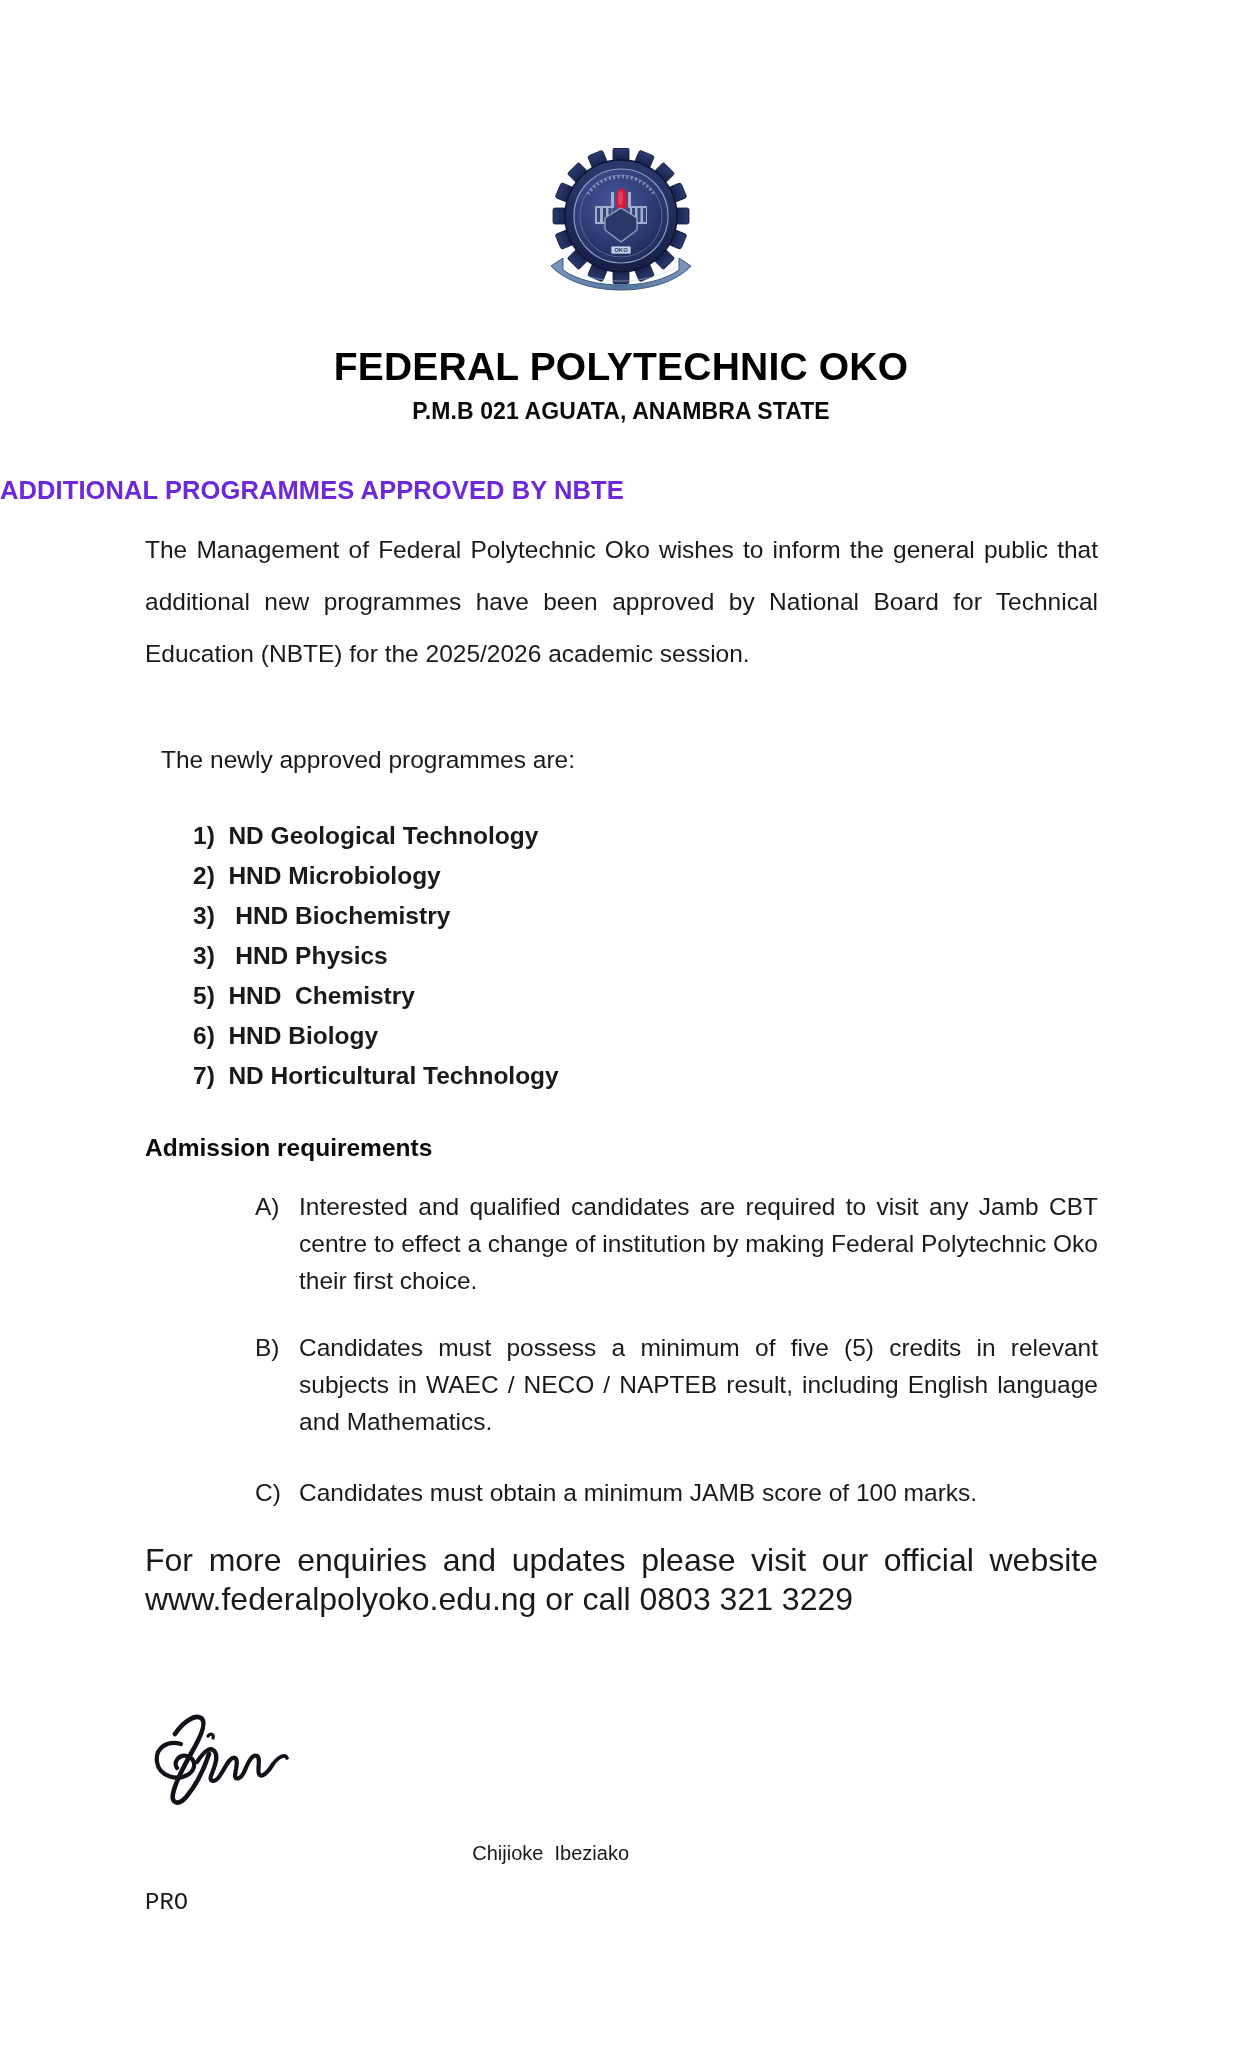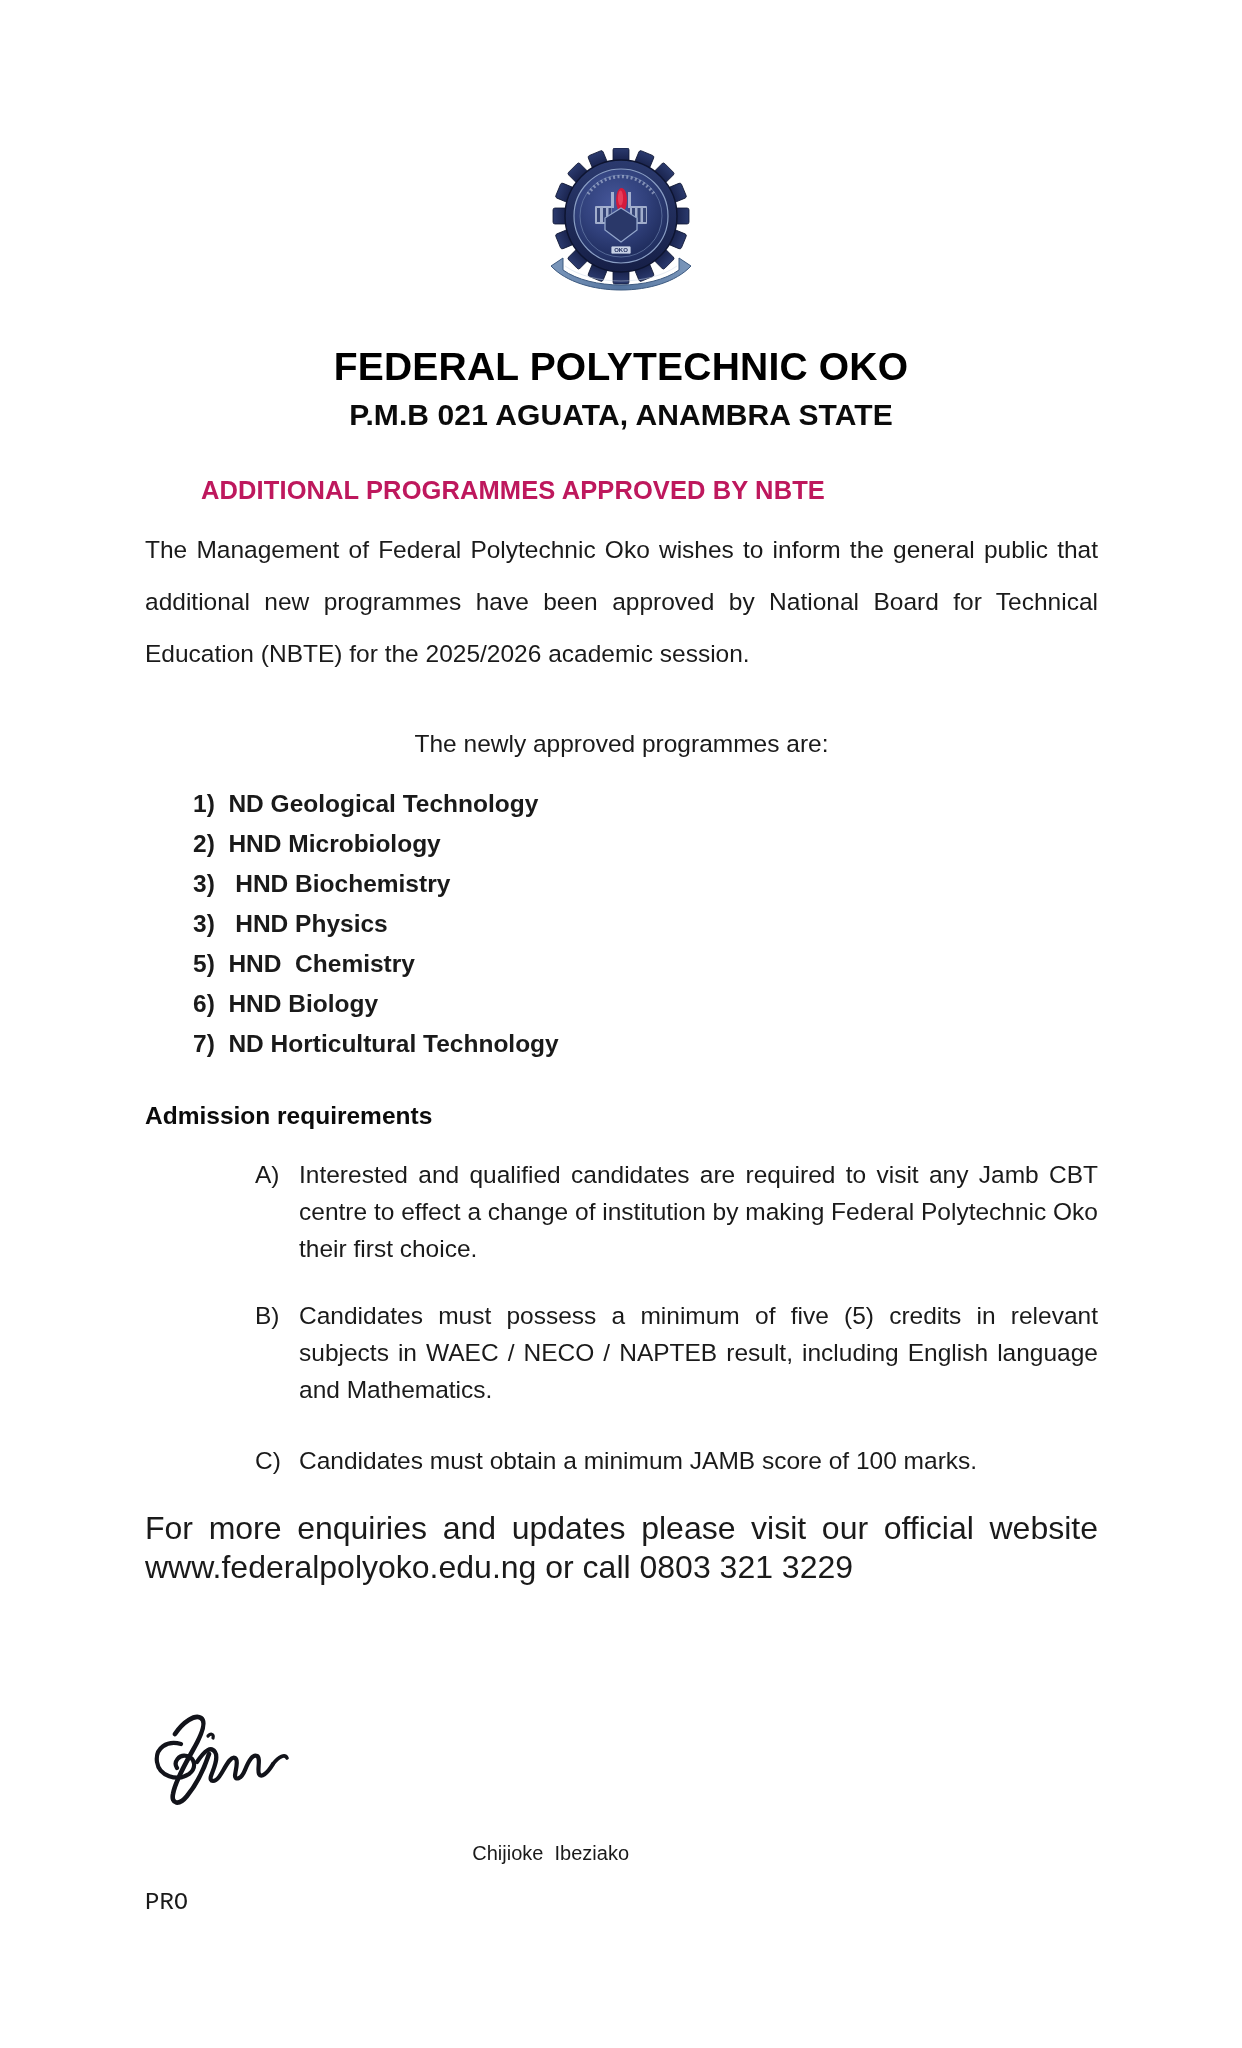--- a/index.html
+++ b/index.html
@@ -51,35 +51,35 @@
     font-weight: bold;
     letter-spacing: 0.2px;
     color: #000000;
   }
   .org-subtitle {
     position: absolute;
     top: 398px;
     left: 0;
     width: 1242px;
     text-align: center;
-    font-size: 30px;
+    font-size: 23px;
     font-weight: bold;
     letter-spacing: 0.1px;
     color: #0b0b0b;
   }
   .doc-title {
     position: absolute;
     top: 476px;
     left: 0;
     width: 1026px;
-    text-align: center;
+    text-align: left;
     font-size: 25.5px;
     font-weight: bold;
     letter-spacing: 0.1px;
-    color: #be185d;
+    color: #6d28d9;
   }
 
   
   .body-area {
     position: absolute;
     top: 524px;
     left: 145px;
     width: 953px;
   }
 
@@ -89,25 +89,24 @@
     line-height: 52px;
     text-align: justify;
     text-justify: inter-word;
     color: #1a1a1a;
   }
 
   .gap-a { height: 44px; }
   .gap-b { height: 20px; }
 
   .lead-in {
-    margin: 0;
+    margin: 16px;
     font-size: 24.5px;
     line-height: 40px;
     color: #1a1a1a;
-    text-align: center;
   }
 
   
   ol.prog-list {
     list-style: none;
     margin: 0;
     padding: 0;
   }
   ol.prog-list li {
     font-size: 24.5px;

